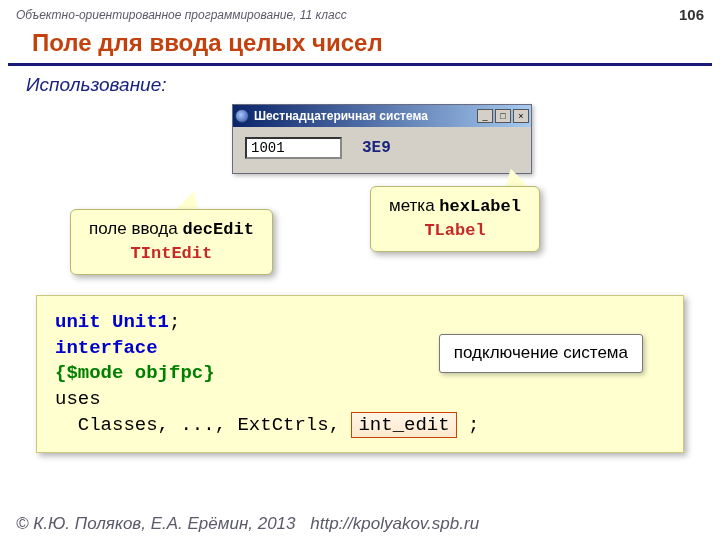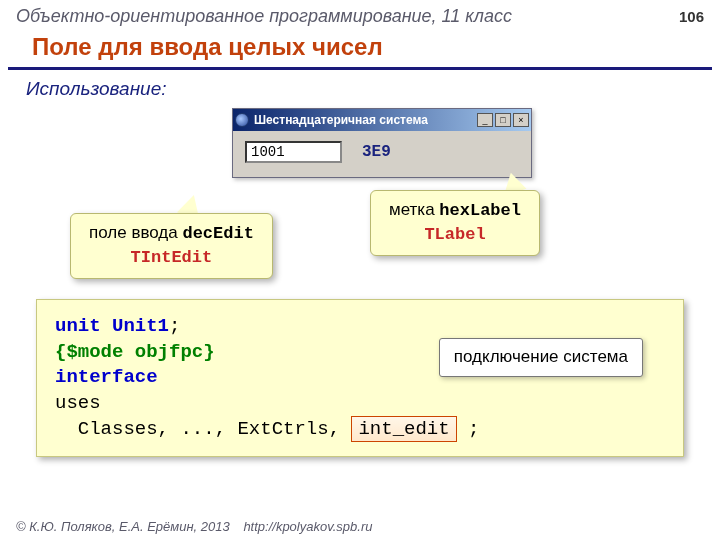--- a/index.html
+++ b/index.html
@@ -13,21 +13,21 @@
   }
   .header {
     padding: 6px 16px 2px 16px;
     display: flex;
     justify-content: space-between;
     align-items: center;
   }
   .header-text {
     font-style: italic;
     color: #5a5a6a;
-    font-size: 18px;
+    font-size: 12px;
   }
   .page-num {
     font-size: 15px;
     color: #333;
     font-weight: bold;
   }
   .title {
     font-size: 24px;
     font-weight: bold;
     color: #c2410c;
@@ -168,21 +168,21 @@
     padding: 7px 14px;
     font-family: Arial, sans-serif;
     font-size: 17px;
     box-shadow: 2px 2px 5px rgba(0,0,0,0.25);
   }
   .footer {
     position: absolute;
     bottom: 6px;
     left: 16px;
     font-style: italic;
-    font-size: 13px;
+    font-size: 17px;
     color: #5a5a6a;
   }
   .footer .link { color: #5a5a6a; margin-left: 10px; }
 </style>
 </head>
 <body>
 
 <div class="header">
   <span class="header-text">Объектно-ориентированное программирование, 11 класс</span>
   <span class="page-num">106</span>
@@ -216,22 +216,22 @@
   </div>
   <div class="tail tail-right"></div>
   <div class="bubble bubble-right">
     <span>метка </span><span class="mono">hexLabel</span><br>
     <span class="mono red">TLabel</span>
   </div>
 </div>
 
 <div class="code-block">
   <div><span class="kw-blue">unit </span><span class="kw-blue">Unit1</span><span>;</span></div>
+  <div><span class="kw-blue">interface</span></div>
   <div><span class="kw-green">{$mode objfpc}</span></div>
-  <div><span class="kw-blue">interface</span></div>
   <div><span>uses</span></div>
   <div><span style="white-space:pre">  Classes, ..., ExtCtrls, </span><span class="boxed">int_edit</span><span> ;</span></div>
   <div class="code-callout">подключение система</div>
 </div>
 
 <div class="footer">
   <span>© К.Ю. Поляков, Е.А. Ерёмин, 2013</span>
   <span class="link">http://kpolyakov.spb.ru</span>
 </div>
 

